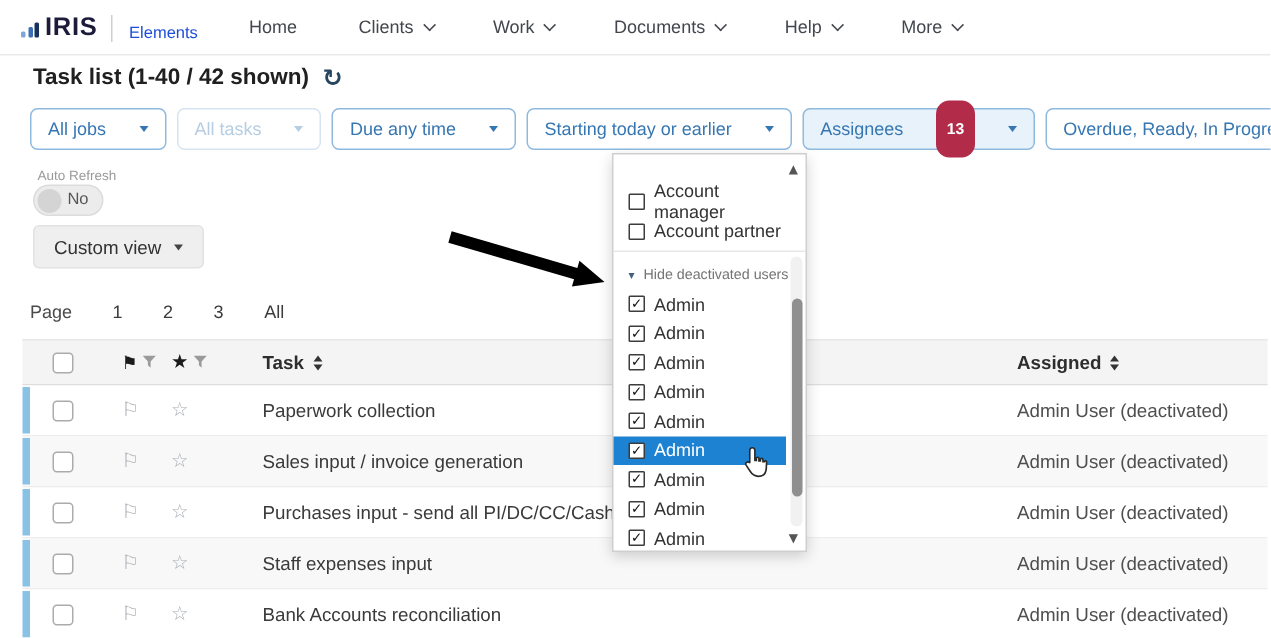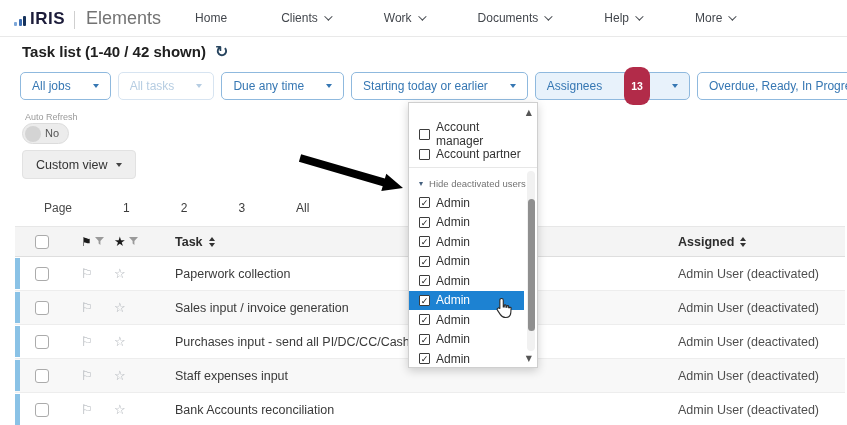--- a/index.html
+++ b/index.html
@@ -11,22 +11,22 @@
   .topnav { position:absolute; top:0; left:0; right:0; height:37px; background:#fff;
     border-bottom:1px solid #e9e9e9; display:flex; align-items:center; padding:0 14px; }
   .logo { display:flex; align-items:flex-end; gap:2px; margin-right:8px; }
   .logo .bars { display:flex; align-items:flex-end; gap:1.5px; margin-right:2px; padding-bottom:3px; }
   .logo .bars i { display:block; width:3px; border-radius:1px; }
   .logo .b1 { height:4px; background:#7da7d9; }
   .logo .b2 { height:7px; background:#3c6eb4; }
   .logo .b3 { height:10px; background:#16325c; }
   .logo-text { font-size:17px; font-weight:bold; color:#1c1c3a; letter-spacing:.5px; }
   .logo-div { width:1px; height:18px; background:#cfcfcf; margin:0 9px 0 7px; }
-  .logo-sub { font-size:18px; color:#737373; }
-  .menu { display:flex; gap:54px; margin-left:26px; }
+  .logo-sub { font-size:11px; color:#1d4ed8; }
+  .menu { display:flex; gap:41px; margin-left:26px; }
   .menu-item { font-size:12px; color:#43474d; display:flex; align-items:center; gap:6px; cursor:pointer; }
   .chev { width:6px; height:6px; border-right:1.5px solid #43474d; border-bottom:1.5px solid #43474d;
     transform:rotate(45deg) translateY(-2px); display:inline-block; }
 
   
   .page-title { position:absolute; left:22px; top:43px; font-size:15px; font-weight:bold;
     color:#202020; display:flex; align-items:center; gap:9px; }
   .refresh { font-family:"DejaVu Sans", sans-serif; font-size:16px; font-weight:bold;
     color:#28455f; line-height:1; cursor:pointer; }
 
@@ -51,21 +51,21 @@
   .toggle .tlabel { position:absolute; right:9px; top:3px; font-size:11px; color:#555; }
   .custom-view { position:absolute; left:22px; top:150px; height:29px; display:flex;
     align-items:center; gap:8px; padding:0 13px; background:#efefef; border:1px solid #e2e2e2;
     border-radius:4px; font-size:12.5px; color:#333; cursor:pointer; }
   .custom-view .caret { width:0; height:0; border-left:3.5px solid transparent;
     border-right:3.5px solid transparent; border-top:4px solid #444; }
 
   
   .pagination { position:absolute; left:20px; top:201px; display:flex; gap:27px;
     font-size:12px; color:#3c3c3c; }
-  .pagination span { cursor:pointer;margin-left:24px; }
+  .pagination span { cursor:pointer; }
   .pagination .plabel { cursor:default; color:#4a4a4a; }
 
   
   .tbl { position:absolute; left:15px; top:226px; width:830px; }
   .thead { position:relative; height:31px; background:#f4f4f4; border-top:1px solid #e7e7e7;
     border-bottom:1px solid #dedede; }
   .trow { position:relative; height:34px; border-bottom:1px solid #ededed; background:#fff; }
   .trow.alt { background:#f8f8f8; }
   .stripe { position:absolute; left:0; top:1px; bottom:1px; width:5px; background:var(--stripe); }
   .cell { position:absolute; top:0; height:100%; display:flex; align-items:center; }

